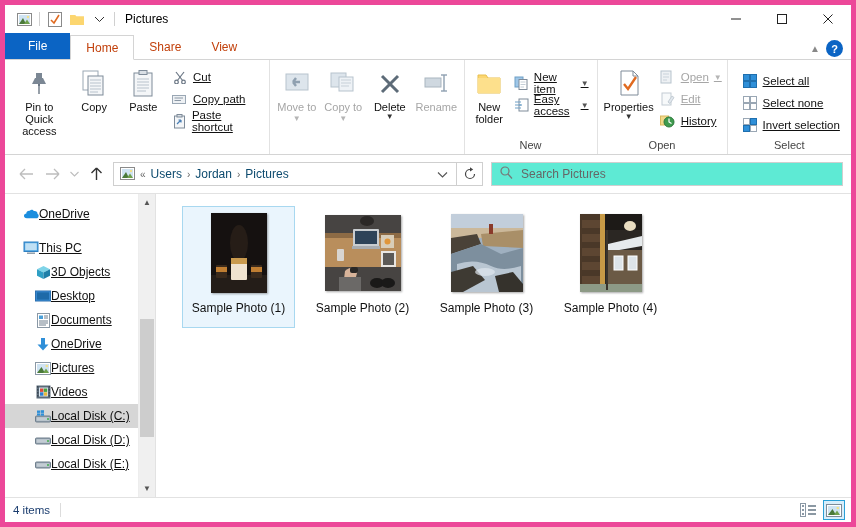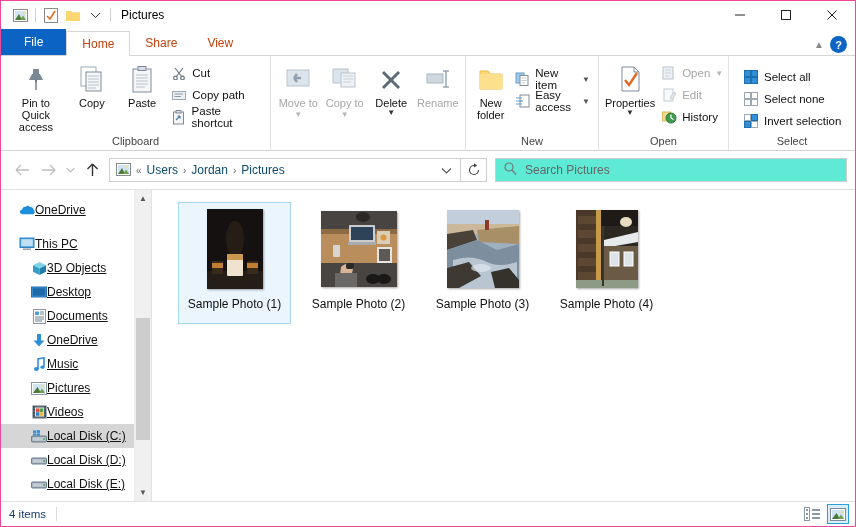--- a/index.html
+++ b/index.html
@@ -10,21 +10,21 @@
     width: 856px; height: 527px;
     font-family: "Liberation Sans", sans-serif;
     font-size: 12px;
     color: #000;
     overflow: hidden;
     position: relative;
   }
   .window {
     width: 856px; height: 527px;
     display: flex; flex-direction: column;
-    border: 1px solid #ec4899;
+    border: 5px solid #ec4899;
     box-sizing: border-box;
     background: #fff;
   }
 
   
   .titlebar {
     height: 28px; min-height: 28px;
     display: flex; align-items: center;
     background: #ffffff;
     position: relative;
@@ -122,21 +122,21 @@
     font-size: 11px; color: #111; text-align: center;
     line-height: 12px;
   }
   .bigbtn .ico { height: 34px; display: flex; align-items: center; justify-content: center; }
   .bigbtn.wide { width: 60px; }
   .bigbtn.dis { color: #a6a6a6; }
   .smallcol { display: flex; flex-direction: column; padding-top: 2px; }
   .smallbtn {
     display: flex; align-items: center; gap: 5px;
     height: 22px; padding: 0 4px;
-    font-size: 11.5px; color: #111;
+    font-size: 11.5px; color: #111; text-decoration: underline;
   }
   .smallbtn.dis { color: #a6a6a6; }
   .smallbtn .sico {
     width: 16px; height: 16px;
     display: flex; align-items: center; justify-content: center;
   }
   .caret { font-size: 8px; color: #555; }
   .caret.dis { color: #b5b5b5; }
   .dncaret { font-size: 8px; color: #333; line-height: 7px; }
 
@@ -421,21 +421,20 @@
               <svg width="13" height="15" viewBox="0 0 13 15">
                 <rect x="1.5" y="2" width="10" height="12" fill="#f4f6f8" stroke="#7e8b99"></rect>
                 <rect x="4" y="0.5" width="5" height="2.5" fill="#d9dfe5" stroke="#7e8b99"></rect>
                 <path d="M4 10 L8 6 M8 6 L5.5 6 M8 6 L8 8.5" stroke="#4a7fb5" stroke-width="1.2" fill="none"></path>
               </svg>
             </span>
             <span>Paste shortcut</span>
           </div>
         </div>
       </div>
-      <div class="rgroup-label">Clipboard</div>
     </div>
 
     <div class="rgroup" style="width:195px;">
       <div class="rgroup-items">
         <div class="bigbtn dis">
           <div class="ico">
             <svg width="30" height="28" viewBox="0 0 30 28">
               <rect x="4" y="4" width="22" height="16" fill="#dde5ec" stroke="#b7c3cd"></rect>
               <path d="M18 12 L11 12 M11 12 L14 8 M11 12 L14 16" stroke="#8fa0b0" stroke-width="2.4" fill="none"></path>
             </svg>
@@ -749,30 +748,20 @@
         <div class="navitem indent">
           <span class="nico">
             <svg width="14" height="15" viewBox="0 0 14 15">
               <rect x="5" y="1" width="4" height="7" fill="#2f8fd8"></rect>
               <path d="M1.5 7.5 L12.5 7.5 L7 13.5 Z" fill="#2f8fd8"></path>
             </svg>
           </span>
           <span>OneDrive</span>
         </div>
 
-        <div class="navitem indent">
-          <span class="nico">
-            <svg width="13" height="15" viewBox="0 0 13 15">
-              <path d="M5 12 L5 2 L11 0.8 L11 10" fill="none" stroke="#2f8fd8" stroke-width="1.6"></path>
-              <ellipse cx="3.4" cy="12" rx="2.4" ry="1.9" fill="#2f8fd8"></ellipse>
-              <ellipse cx="9.4" cy="10.2" rx="2" ry="1.6" fill="#2f8fd8"></ellipse>
-            </svg>
-          </span>
-          <span>Music</span>
-        </div>
 
         <div class="navitem indent">
           <span class="nico">
             <svg width="16" height="13" viewBox="0 0 16 13">
               <rect x="0.5" y="0.5" width="15" height="12" fill="#fff" stroke="#8a98a5"></rect>
               <rect x="2" y="2" width="12" height="9" fill="#cfe3f2"></rect>
               <path d="M2 11 L6.5 5 L10 11 Z" fill="#4b7a3a"></path>
               <path d="M8 11 L11 6.5 L14 11 Z" fill="#6fa04d"></path>
               <circle cx="11.8" cy="4" r="1.3" fill="#f2e08a"></circle>
             </svg>

